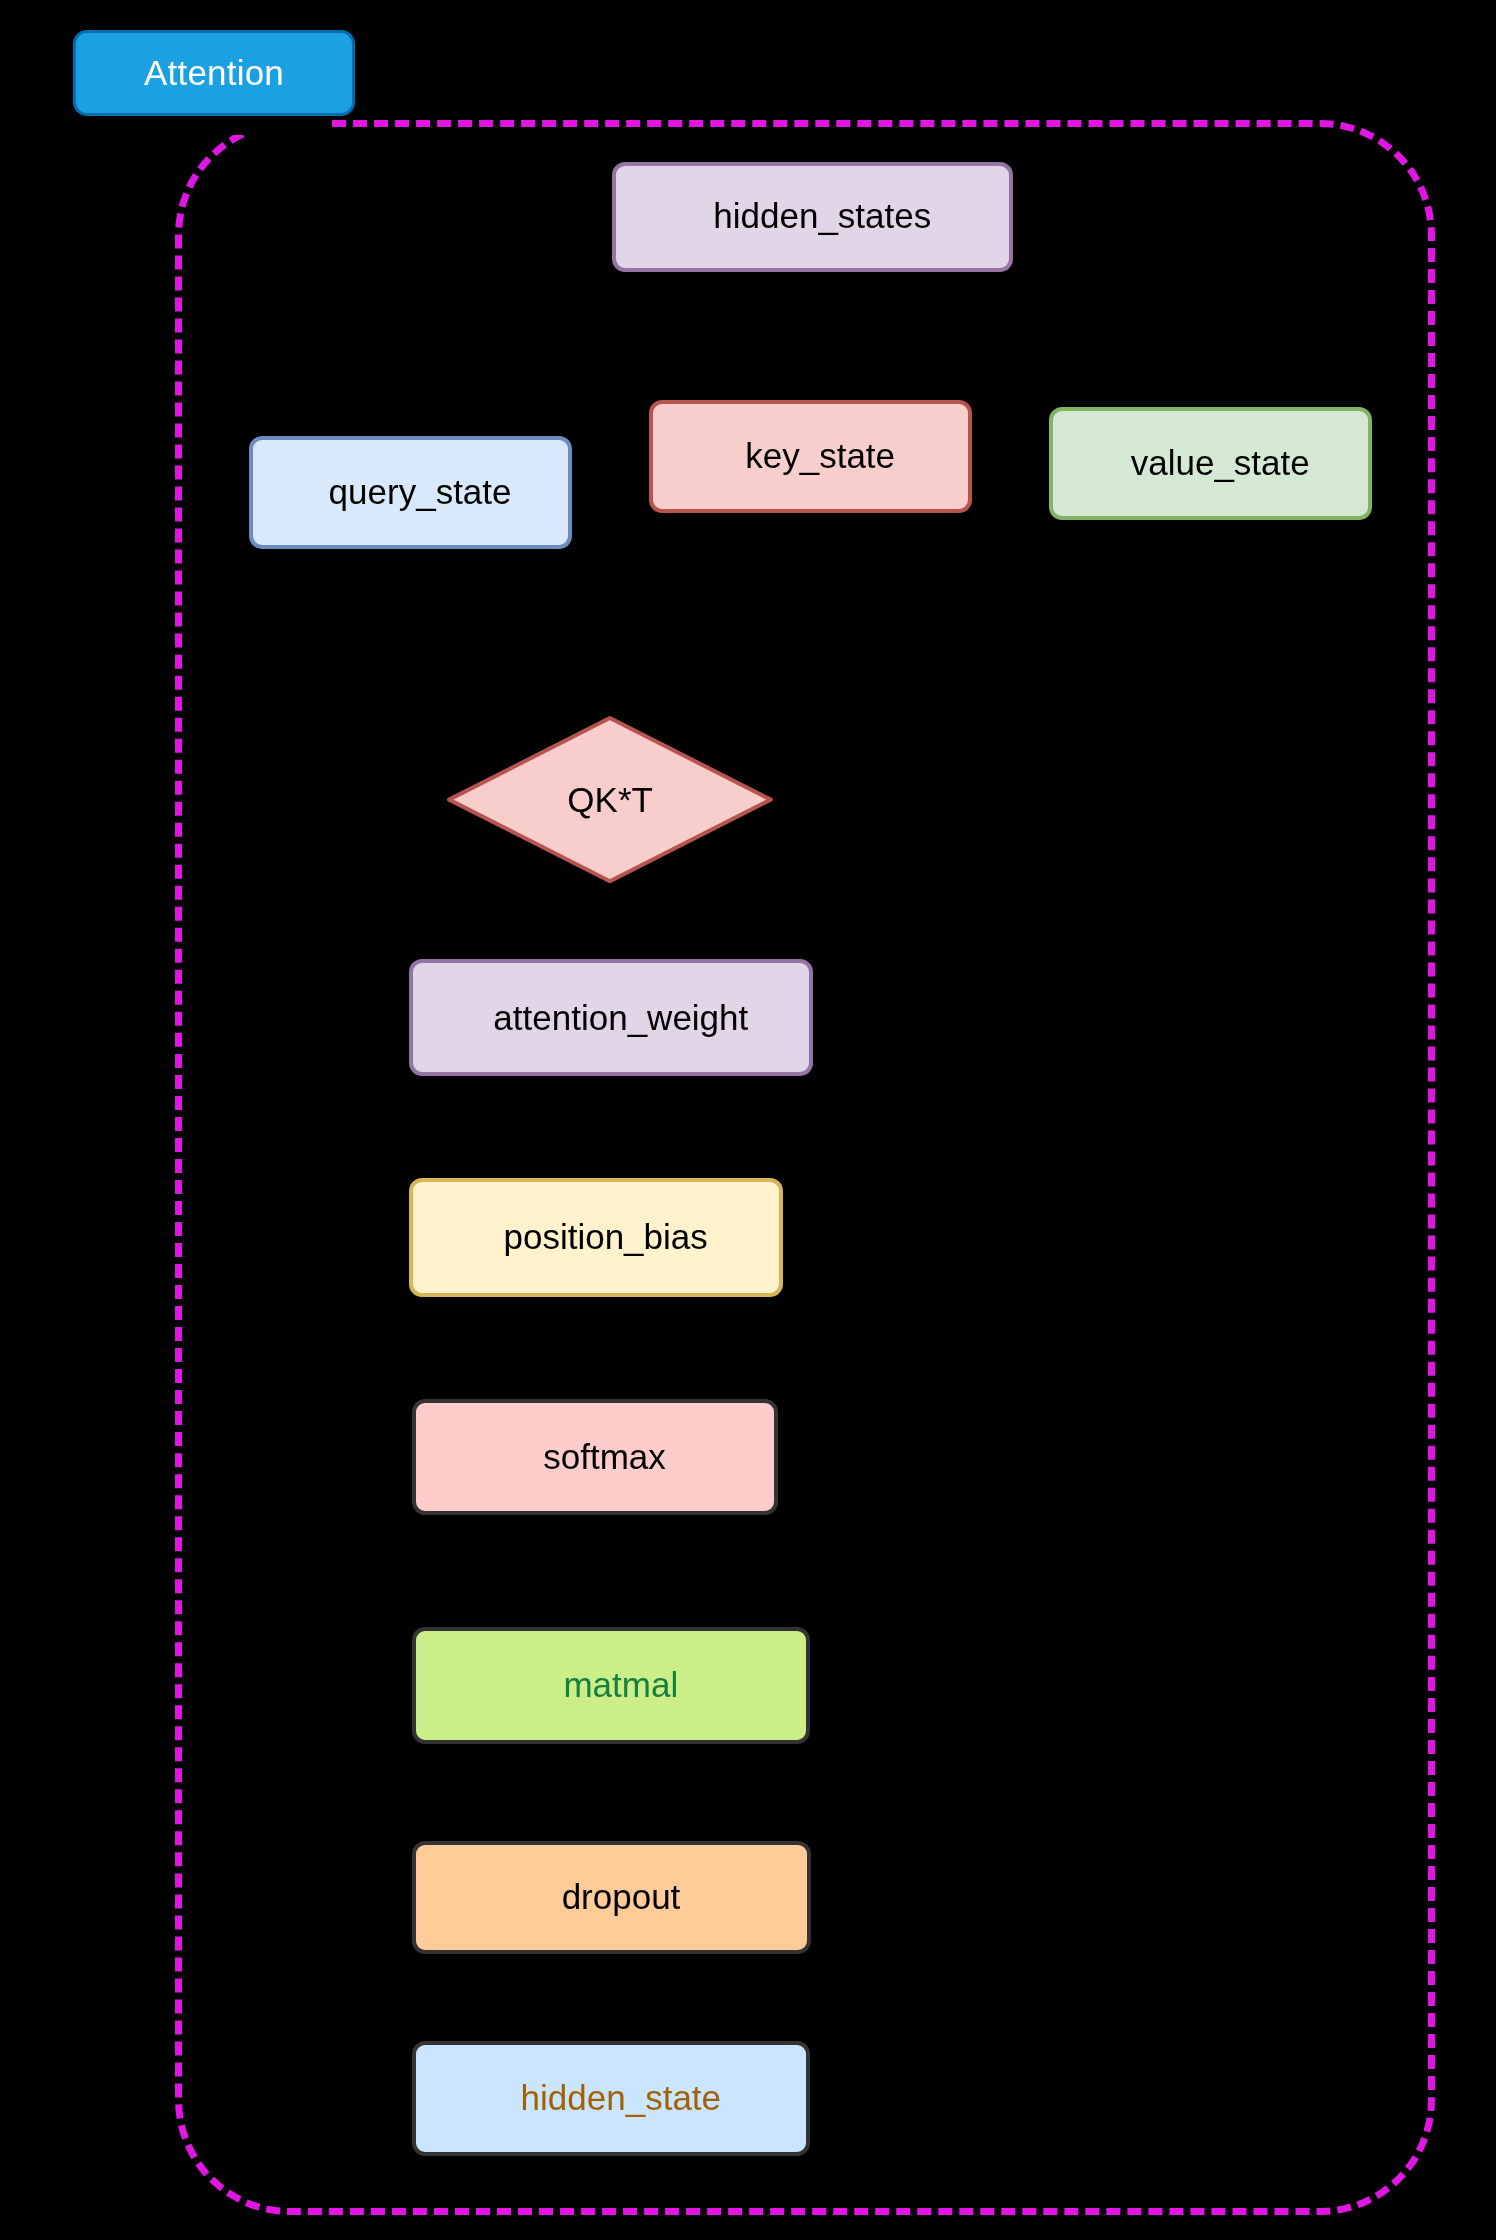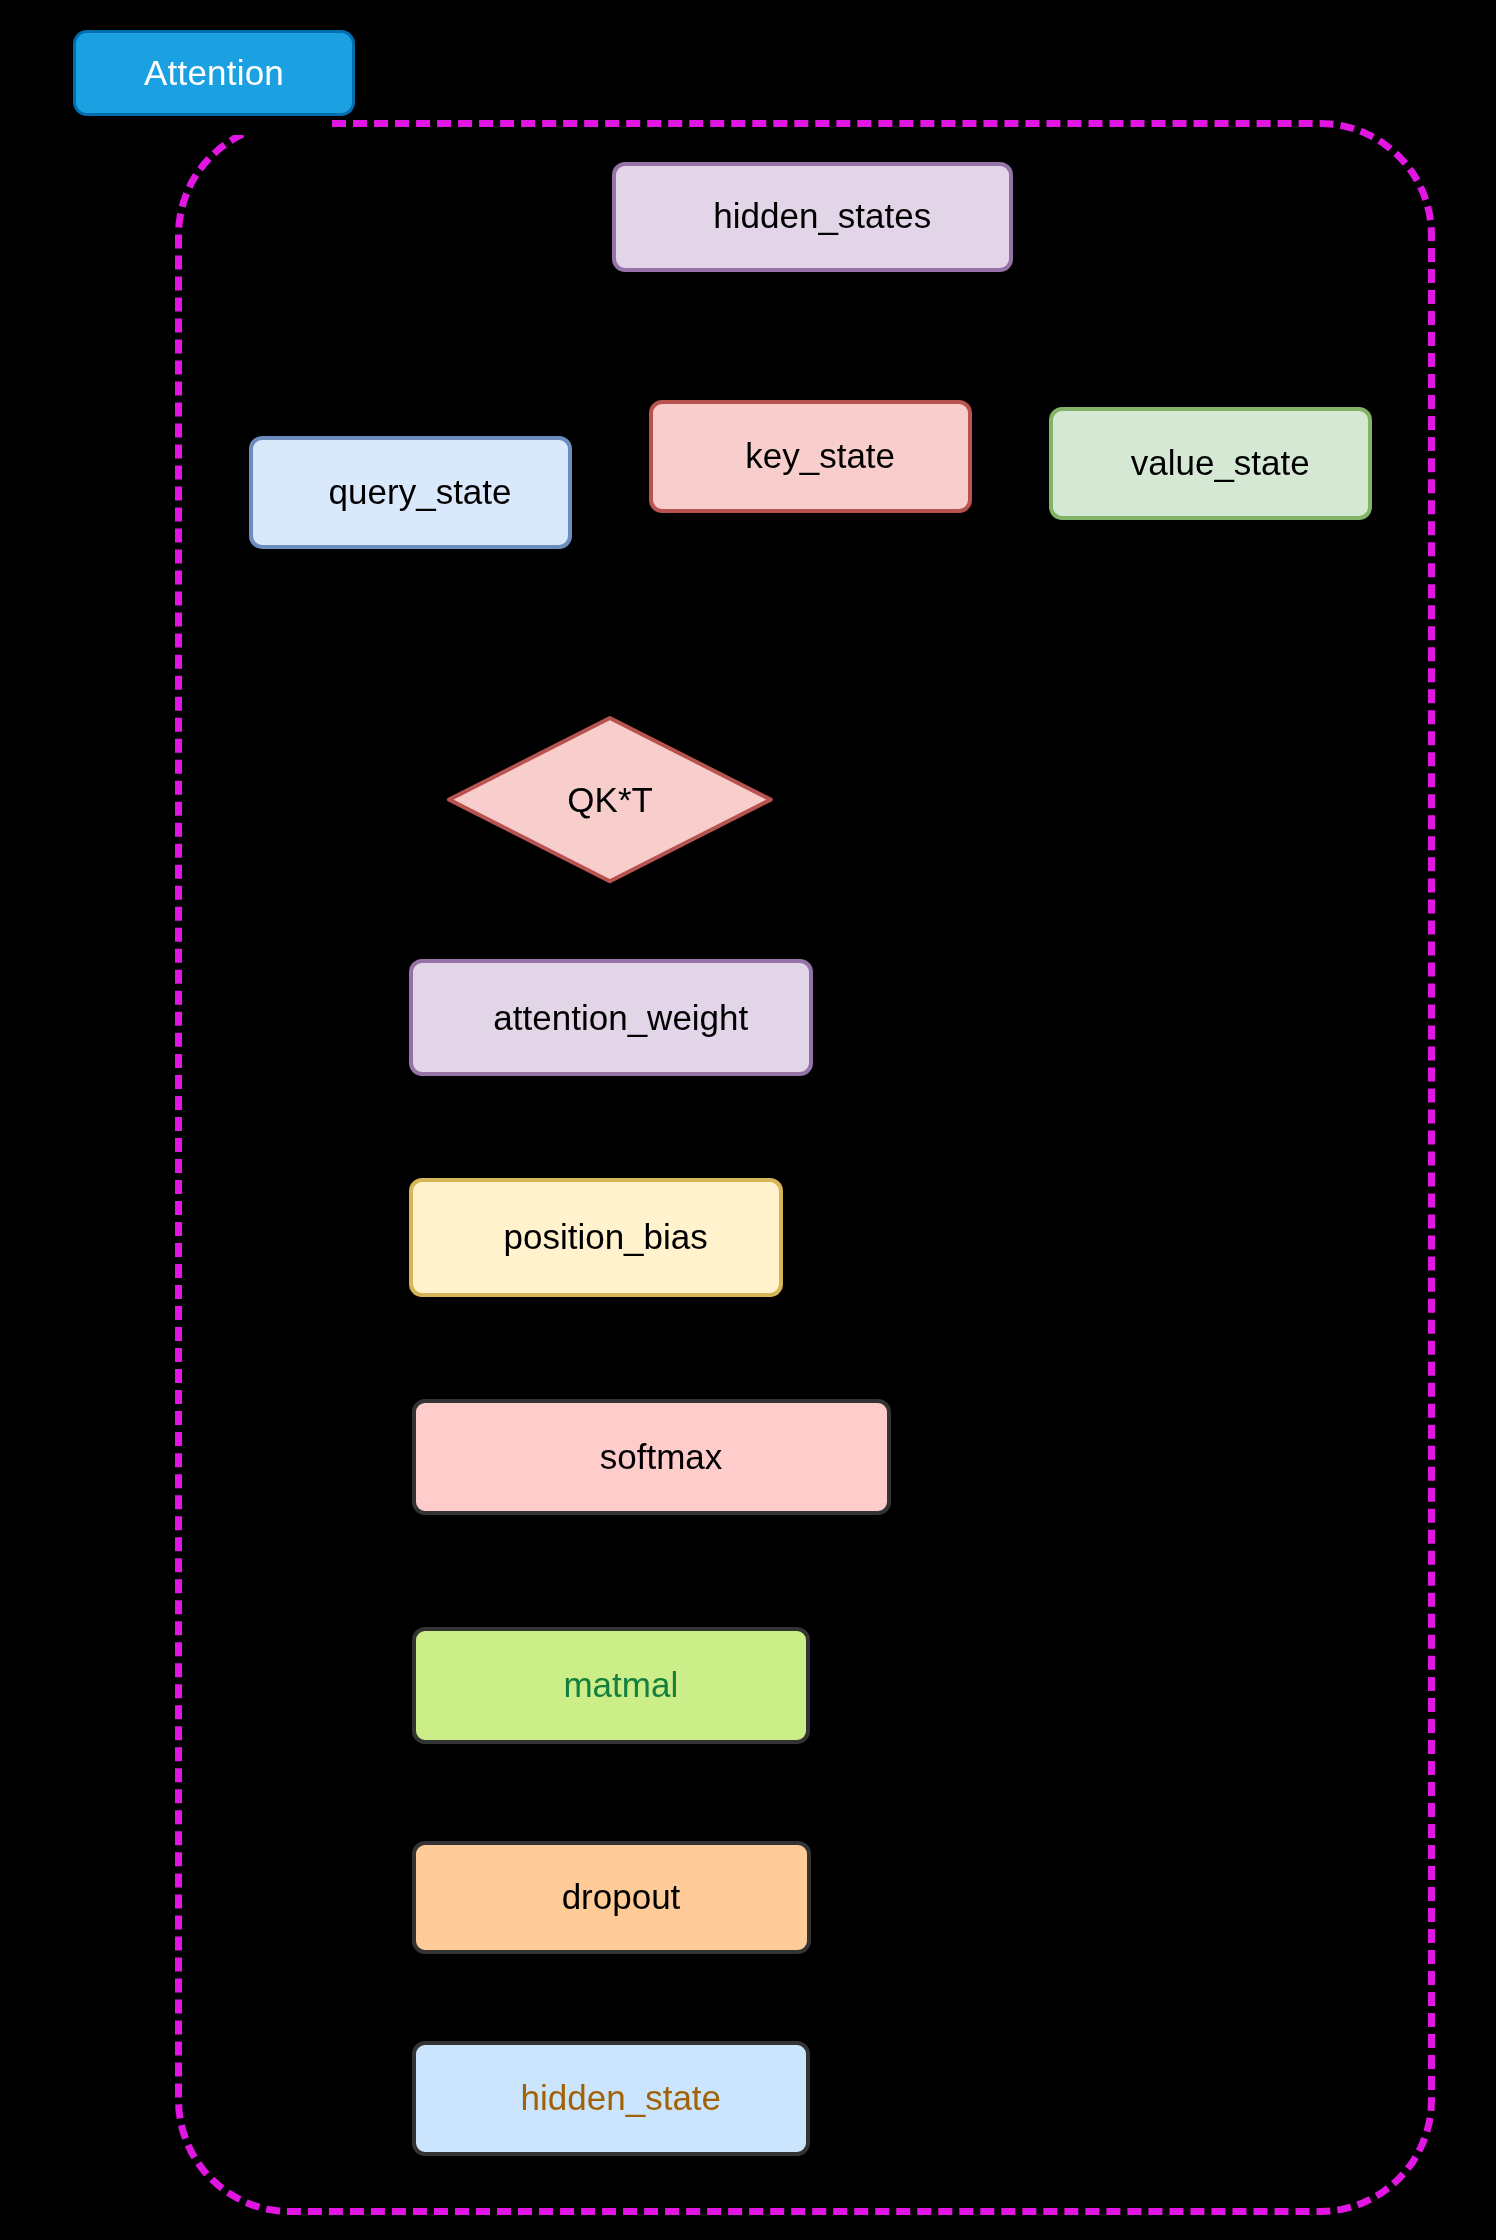--- a/index.html
+++ b/index.html
@@ -140,21 +140,21 @@
         <polygon points="162.88825214899714,2 323.7765042979943,83.62476068921505 162.88825214899714,165.2495213784301 2,83.62476068921505" fill="#f8cecc" stroke="#b85450" stroke-width="4" stroke-linejoin="round"></polygon>
       </svg>
       <span class="diamond-label">QK*T</span>
     </div>
     <div class="node shadowed" style="left: 408.649px; top: 959.183px; width: 404.363px; height: 117.218px; background: rgb(225, 213, 231); border: 4px solid rgb(150, 115, 166); color: rgb(0, 0, 0);">
       <span>attention_weight</span>
     </div>
     <div class="node shadowed" style="left: 408.649px; top: 1177.89px; width: 374px; height: 118.647px; background: rgb(255, 242, 204); border: 4px solid rgb(214, 182, 86); color: rgb(0, 0, 0);">
       <span>position_bias</span>
     </div>
-    <div class="node shadowed" style="left: 411.507px; top: 1399.46px; width: 479px; height: 115.788px; background: rgb(255, 204, 204); border: 4px solid rgb(51, 51, 51); color: rgb(0, 0, 0);">
+    <div class="node shadowed" style="left: 411.507px; top: 1399.46px; width: 366px; height: 115.788px; background: rgb(255, 204, 204); border: 4px solid rgb(51, 51, 51); color: rgb(0, 0, 0);">
       <span>softmax</span>
     </div>
     <div class="node shadowed" style="left: 411.507px; top: 1626.75px; width: 398.648px; height: 117.218px; background: rgb(204, 238, 136); border: 4px solid rgb(51, 51, 51); color: #15803d;">
       <span>matmal</span>
     </div>
     <div class="node shadowed" style="left: 411.507px; top: 1841.17px; width: 399px; height: 112.929px; background: rgb(255, 204, 153); border: 4px solid rgb(51, 51, 51); color: rgb(0, 0, 0);">
       <span>dropout</span>
     </div>
     <div class="node shadowed" style="left: 411.507px; top: 2041.3px; width: 398.648px; height: 114.359px; background: rgb(204, 229, 255); border: 4px solid rgb(51, 51, 51); color: #a16207;">
       <span>hidden_state</span>

